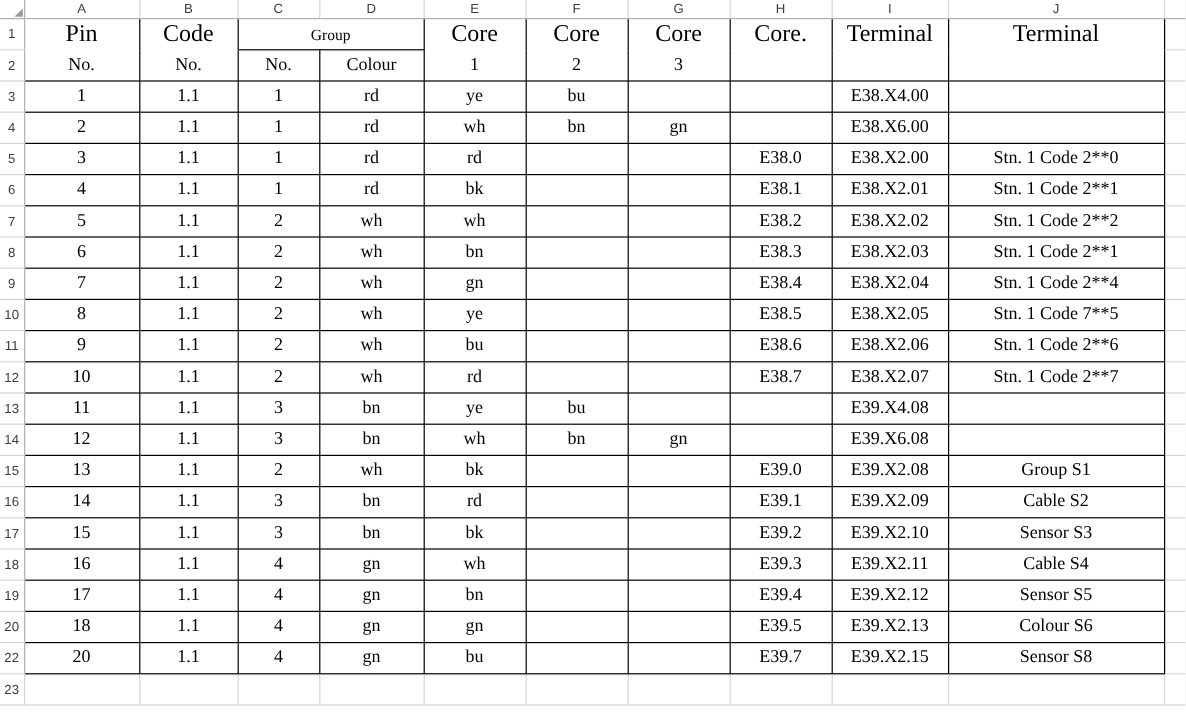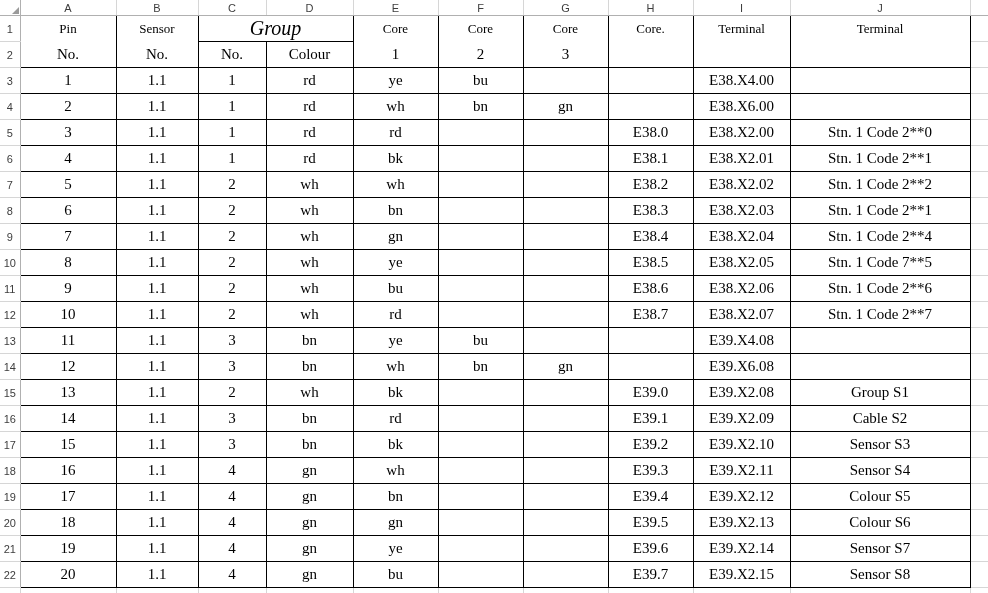--- a/index.html
+++ b/index.html
@@ -76,36 +76,35 @@
     text-align: center;
     border-right: 1px solid #000000;
     border-bottom: 1px solid #000000;
     background: #ffffff;
   }
   .cell.first {
     border-left: 1px solid #000000;
   }
   .hdrcell {
     height: 25px;
-    font-size: 13px;
+    font-size: 20px;
     text-align: center;
     background: #ffffff;
     border-right: 1px solid #000000;
   }
   .hdrcell.first { border-left: 1px solid #000000; }
   .topline { border-top: 1px solid #000000; }
   .grouphdr {
     height: 25px;
-    font-size: 20px;
+    font-size: 13px;
     text-align: center;
     border-right: 1px solid #000000;
     border-top: 1px solid #000000;
     border-bottom: 1px solid #000000;
     background: #ffffff;
-    font-style: italic;
   }
   .emptyrow td {
     height: 25px;
     border-bottom: 1px solid #d6d6d6;
     border-right: 1px solid #d6d6d6;
     background: #ffffff;
   }
   .blankcell {
     height: 25px;
     border-right: 1px solid #d6d6d6;
@@ -147,21 +146,21 @@
       <td class="colhdr">G</td>
       <td class="colhdr">H</td>
       <td class="colhdr">I</td>
       <td class="colhdr">J</td>
       <td class="colhdr"></td>
     </tr>
 
     <tr>
       <td class="rowhdr">1</td>
       <td class="hdrcell first topline">Pin</td>
-      <td class="hdrcell topline">Sensor</td>
+      <td class="hdrcell topline">Code</td>
       <td class="grouphdr" colspan="2">Group</td>
       <td class="hdrcell topline">Core</td>
       <td class="hdrcell topline">Core</td>
       <td class="hdrcell topline">Core</td>
       <td class="hdrcell topline">Core.</td>
       <td class="hdrcell topline">Terminal</td>
       <td class="hdrcell topline">Terminal</td>
       <td class="blankcell"></td>
     </tr>
 
@@ -394,66 +393,52 @@
       <td class="rowhdr">18</td>
       <td class="cell first">16</td>
       <td class="cell">1.1</td>
       <td class="cell">4</td>
       <td class="cell">gn</td>
       <td class="cell">wh</td>
       <td class="cell"></td>
       <td class="cell"></td>
       <td class="cell">E39.3</td>
       <td class="cell">E39.X2.11</td>
-      <td class="cell">Sensor S4</td>
+      <td class="cell">Cable S4</td>
       <td class="blankcell"></td>
     </tr>
     <tr>
       <td class="rowhdr">19</td>
       <td class="cell first">17</td>
       <td class="cell">1.1</td>
       <td class="cell">4</td>
       <td class="cell">gn</td>
       <td class="cell">bn</td>
       <td class="cell"></td>
       <td class="cell"></td>
       <td class="cell">E39.4</td>
       <td class="cell">E39.X2.12</td>
-      <td class="cell">Colour S5</td>
+      <td class="cell">Sensor S5</td>
       <td class="blankcell"></td>
     </tr>
     <tr>
       <td class="rowhdr">20</td>
       <td class="cell first">18</td>
       <td class="cell">1.1</td>
       <td class="cell">4</td>
       <td class="cell">gn</td>
       <td class="cell">gn</td>
       <td class="cell"></td>
       <td class="cell"></td>
       <td class="cell">E39.5</td>
       <td class="cell">E39.X2.13</td>
       <td class="cell">Colour S6</td>
       <td class="blankcell"></td>
     </tr>
     <tr>
-      <td class="rowhdr">21</td>
-      <td class="cell first">19</td>
-      <td class="cell">1.1</td>
-      <td class="cell">4</td>
-      <td class="cell">gn</td>
-      <td class="cell">ye</td>
-      <td class="cell"></td>
-      <td class="cell"></td>
-      <td class="cell">E39.6</td>
-      <td class="cell">E39.X2.14</td>
-      <td class="cell">Sensor S7</td>
-      <td class="blankcell"></td>
-    </tr>
-    <tr>
       <td class="rowhdr">22</td>
       <td class="cell first">20</td>
       <td class="cell">1.1</td>
       <td class="cell">4</td>
       <td class="cell">gn</td>
       <td class="cell">bu</td>
       <td class="cell"></td>
       <td class="cell"></td>
       <td class="cell">E39.7</td>
       <td class="cell">E39.X2.15</td>

